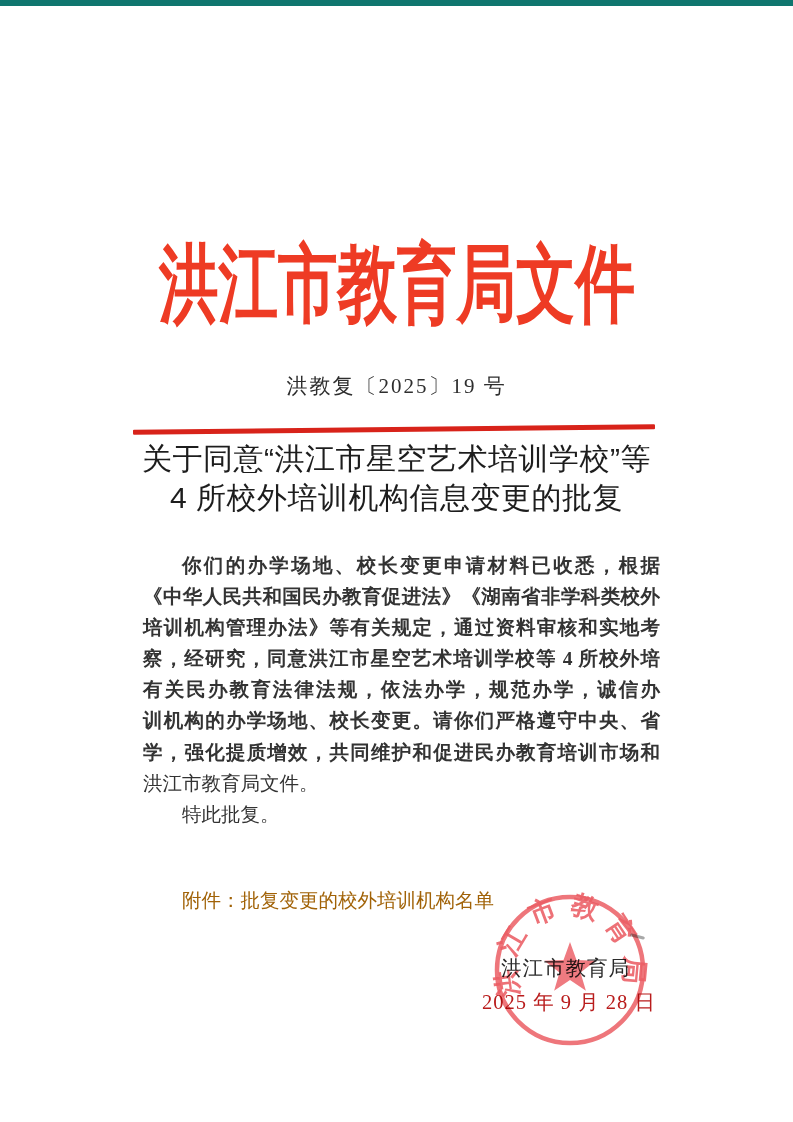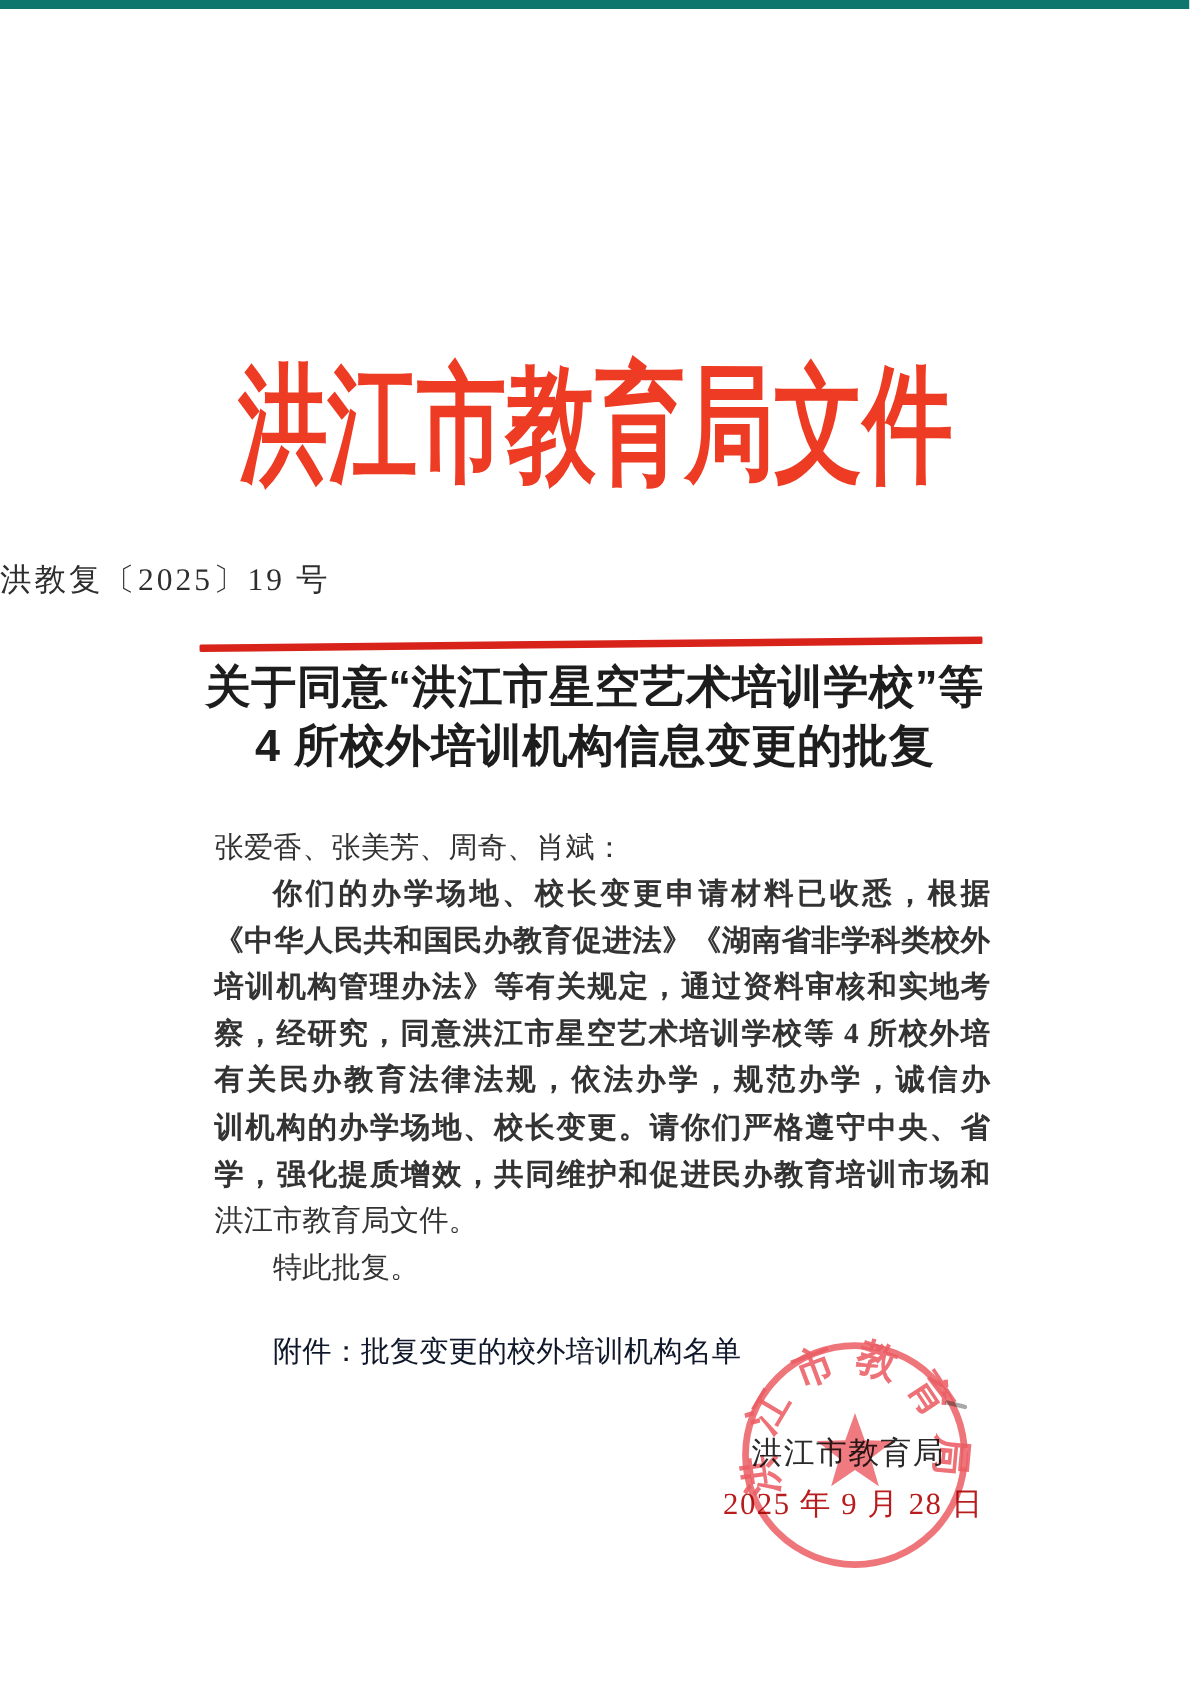--- a/index.html
+++ b/index.html
@@ -12,48 +12,48 @@
   
   .agency-title { position:absolute; top:234px; left:0; width:793px; text-align:center; }
   .agency-title span {
     display:inline-block; font-size:85px; font-weight:bold; color:#ee3b24;
     line-height:1.05; white-space:nowrap; transform:scaleX(0.70);
     transform-origin:50% 50%; font-family:"Liberation Serif", serif;
   }
 
   
   .doc-number {
-    position:absolute; top:366px; left:0; width:793px; text-align:left;
+    position:absolute; top:366px; left:0; width:793px; text-align:center;
     font-size:21px; color:#2e2e2e; letter-spacing:2px;
   }
 
   
   .red-divider {
     position:absolute; left:133px; top:421px; width:522px; height:4.5px;
     background:#d8231a; transform:rotate(-0.6deg); border-radius:1px;
   }
 
   
   .subject {
     position:absolute; top:433px; left:0; width:793px; text-align:center;
-    font-size:30px; line-height:39px; font-weight:bold; color:#1d1d1d;
+    font-size:30px; line-height:39px; font-weight:normal; color:#1d1d1d;
     font-family:"Liberation Sans", sans-serif; letter-spacing:0.5px;
   }
 
   
   .body-block {
     position:absolute; left:143px; top:544px; width:517px;
     font-size:19.5px; line-height:31.1px; color:#333333;
   }
   .bl { min-height:31px; }
   .indent { text-indent:39px; }
   .stretch { text-align:justify; text-align-last:justify; text-justify:inter-ideograph;font-weight:bold; }
 
   .attachment {
-    position:absolute; left:182px; top:881px; font-size:19.5px; color:#0f172a;
+    position:absolute; left:182px; top:881px; font-size:19.5px; color:#a16207;
   }
 
   
   .sig  { position:absolute; left:501px; top:948px; font-size:20.5px; letter-spacing:1px; color:#2a2a2a; }
   .date { position:absolute; left:482px; top:982px; font-size:20.5px; color:#b91c1c; letter-spacing:1px; }
 
   
   .seal {
     position:absolute; left:492px; top:886px; width:156px; height:156px;
     mix-blend-mode:multiply; opacity:0.88;
@@ -78,21 +78,20 @@
   <div class="doc-number">洪教复〔2025〕19 号</div>
 
   <div class="red-divider"></div>
 
   <div class="subject">
     <div>关于同意“洪江市星空艺术培训学校”等</div>
     <div>4 所校外培训机构信息变更的批复</div>
   </div>
 
   <div class="body-block">
-    <div class="bl">张爱香、张美芳、周奇、肖斌：</div>
     <div class="bl indent stretch">你们的办学场地、校长变更申请材料已收悉，根据</div>
     <div class="bl stretch">《中华人民共和国民办教育促进法》《湖南省非学科类校外</div>
     <div class="bl stretch">培训机构管理办法》等有关规定，通过资料审核和实地考</div>
     <div class="bl stretch">察，经研究，同意洪江市星空艺术培训学校等 4 所校外培</div>
     <div class="bl stretch">有关民办教育法律法规，依法办学，规范办学，诚信办</div>
     <div class="bl stretch">训机构的办学场地、校长变更。请你们严格遵守中央、省</div>
     <div class="bl stretch">学，强化提质增效，共同维护和促进民办教育培训市场和</div>
     <div class="bl">洪江市教育局文件。</div>
     <div class="bl indent">特此批复。</div>
   </div>

